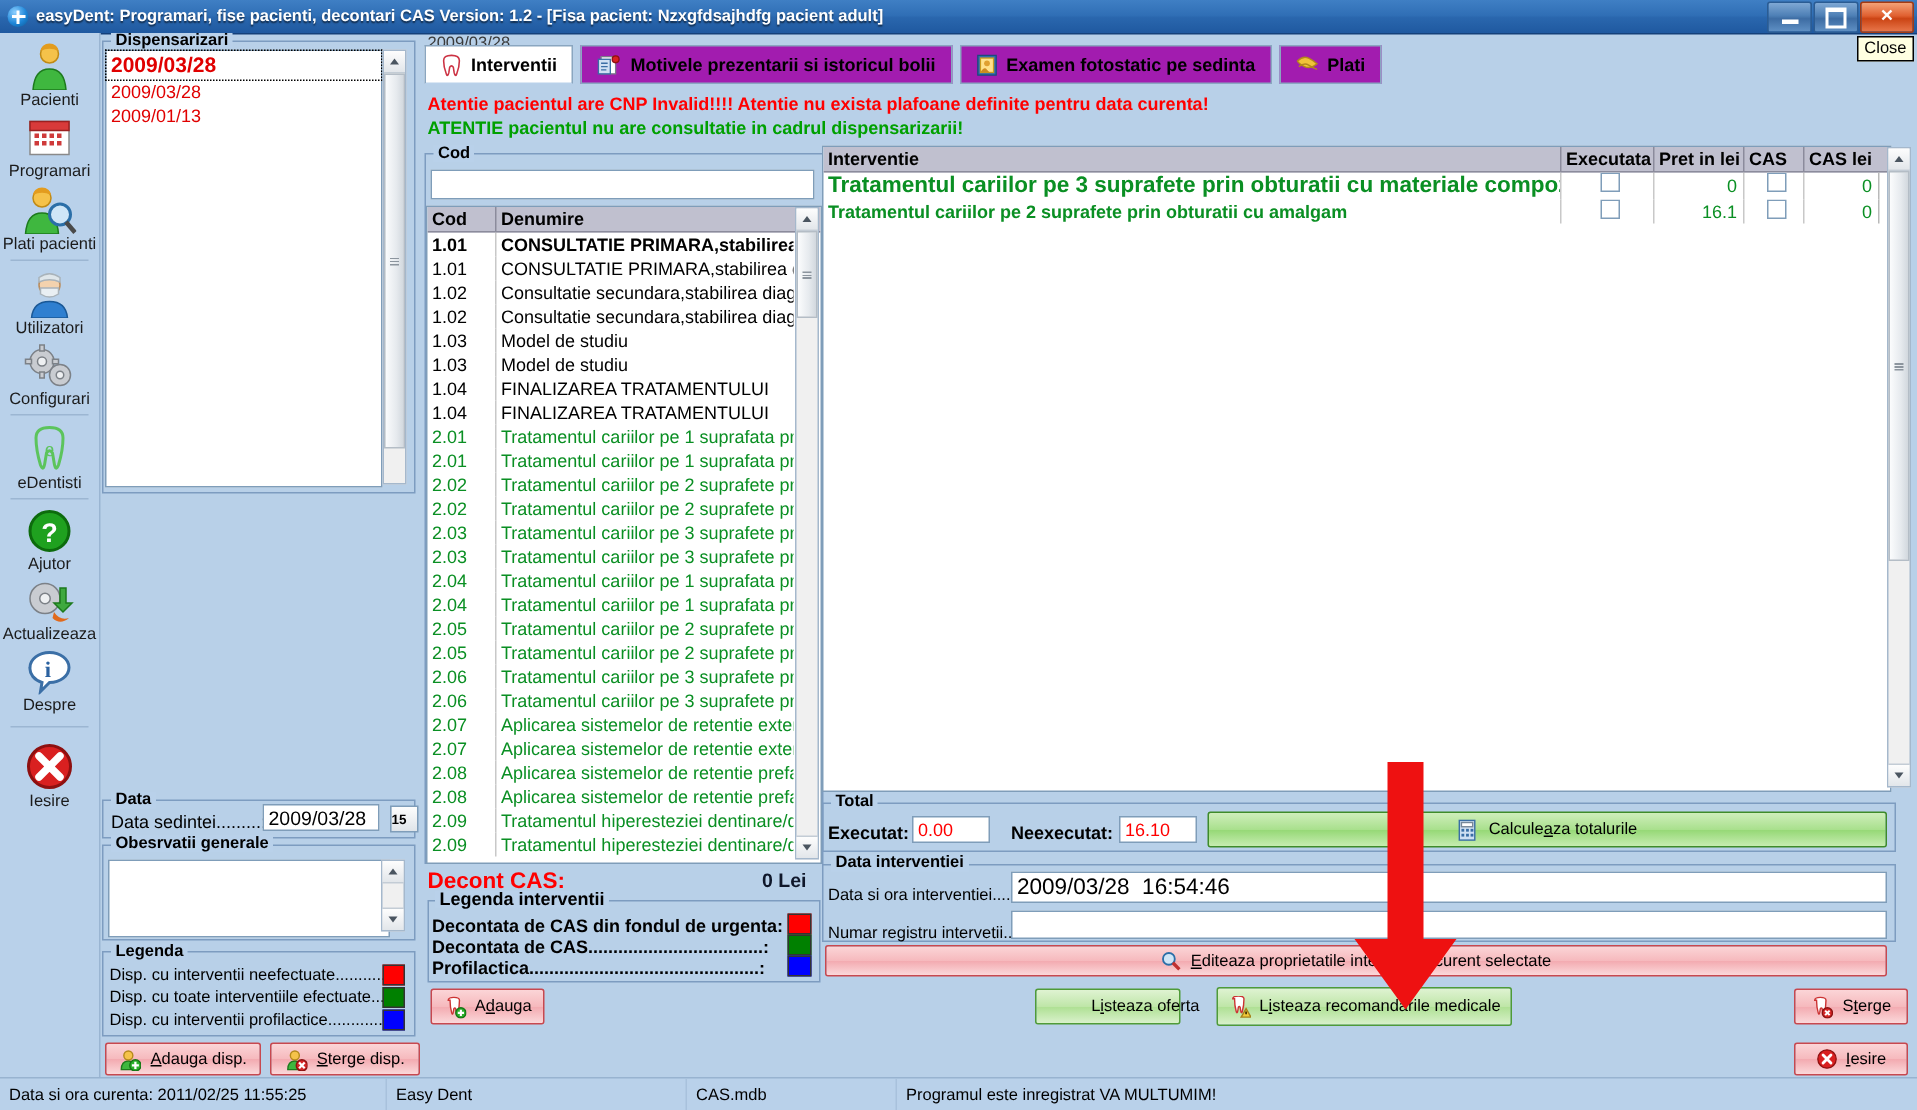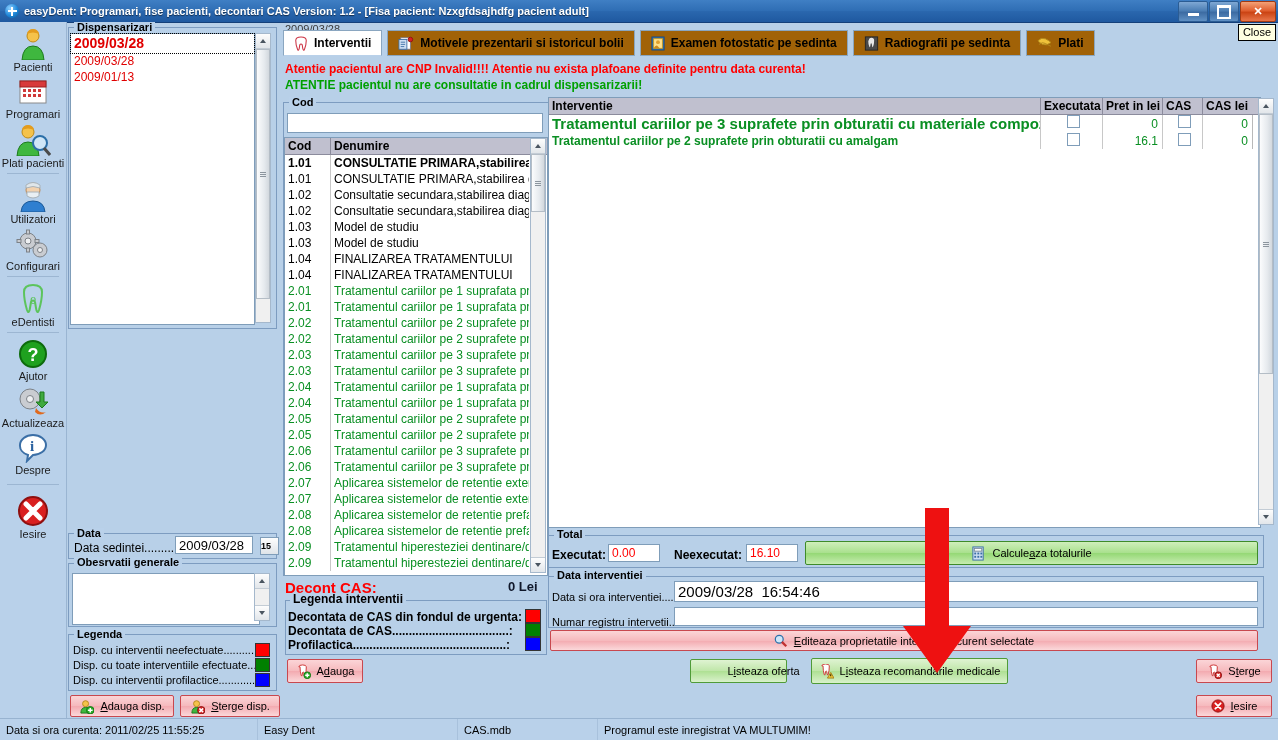--- a/index.html
+++ b/index.html
@@ -102,21 +102,21 @@
   .grip{width:6px;height:5px;background:
     linear-gradient(180deg,#8c959e 0 1px,transparent 1px 2px,#8c959e 2px 3px,transparent 3px 4px,#8c959e 4px 5px);}
 
   
   .tabstrip{position:absolute;left:283px;top:30px;height:26px;display:flex;gap:5px;}
   .tab{
     height:26px;box-sizing:border-box;background:#fff;border:1px solid #8aa6c0;
     border-bottom:1px solid #b9d1ea;display:flex;align-items:center;gap:6px;padding:0 10px;
     font-size:12px;font-weight:bold;color:#000;white-space:nowrap;
   }
-  .tab.inactive{background:#a16207;border-bottom:1px solid #8aa6c0;}
+  .tab.inactive{background:#a21caf;border-bottom:1px solid #8aa6c0;}
 
   
   .grid{position:absolute;background:#fff;border:1px solid #7f9db9;overflow:hidden;}
   .ghead{
     display:flex;height:17px;background:#c0c0cf;border-bottom:1px solid #8b8b9c;
     font-weight:bold;font-size:12px;color:#000;align-items:center;box-sizing:border-box;
   }
   .ghead .hc{border-right:1px solid #8b8b9c;height:17px;line-height:17px;padding-left:3px;box-sizing:border-box;overflow:hidden;}
   .grow{display:flex;height:16px;font-size:12px;align-items:center;box-sizing:border-box;}
   .grow .gc{height:16px;line-height:16px;padding-left:3px;box-sizing:border-box;overflow:hidden;white-space:nowrap;}
@@ -373,27 +373,20 @@
       <span>Motivele prezentarii si istoricul bolii</span>
     </div>
     <div class="tab inactive">
       <svg width="14" height="15" viewBox="0 0 16 17">
         <rect x="1" y="1" width="14" height="15" fill="#2f6fb0" stroke="#1c4a7c"></rect>
         <rect x="3" y="3" width="10" height="11" fill="#ffe08a" stroke="#c99a1e"></rect>
         <circle cx="8" cy="7" r="2.2" fill="#e0a030"></circle>
         <path d="M3 14 q3-5 5-2 t5 2z" fill="#cc8a20"></path>
       </svg>
       <span>Examen fotostatic pe sedinta</span>
-    </div>
-    <div class="tab inactive">
-      <svg width="15" height="15" viewBox="0 0 16 17">
-        <rect x="1" y="1" width="14" height="15" fill="#4a4a4a" stroke="#222"></rect>
-        <path d="M5 5 q0-3 3-3 t3 3 q0 4 -1.2 7 q-.6 2 -1.1 -.6 l-.4-2.6 q-.6-1 -1.3 0 l-.4 2.6 q-.5 2.6 -1.1 .6 q-1.2-3 -1.2-7z" fill="#e8e8e8"></path>
-      </svg>
-      <span>Radiografii pe sedinta</span>
     </div>
     <div class="tab inactive">
       <svg width="15" height="14" viewBox="0 0 16 15">
         <path d="M1 5 q4-4 8-2 t6 4 q-5 4 -9 2 t-5-4z" fill="#f0c23a" stroke="#b2871b"></path>
         <path d="M2 9 q4-3 7-1 t6 3" fill="none" stroke="#b2871b"></path>
       </svg>
       <span>Plati</span>
     </div>
   </div>
 

